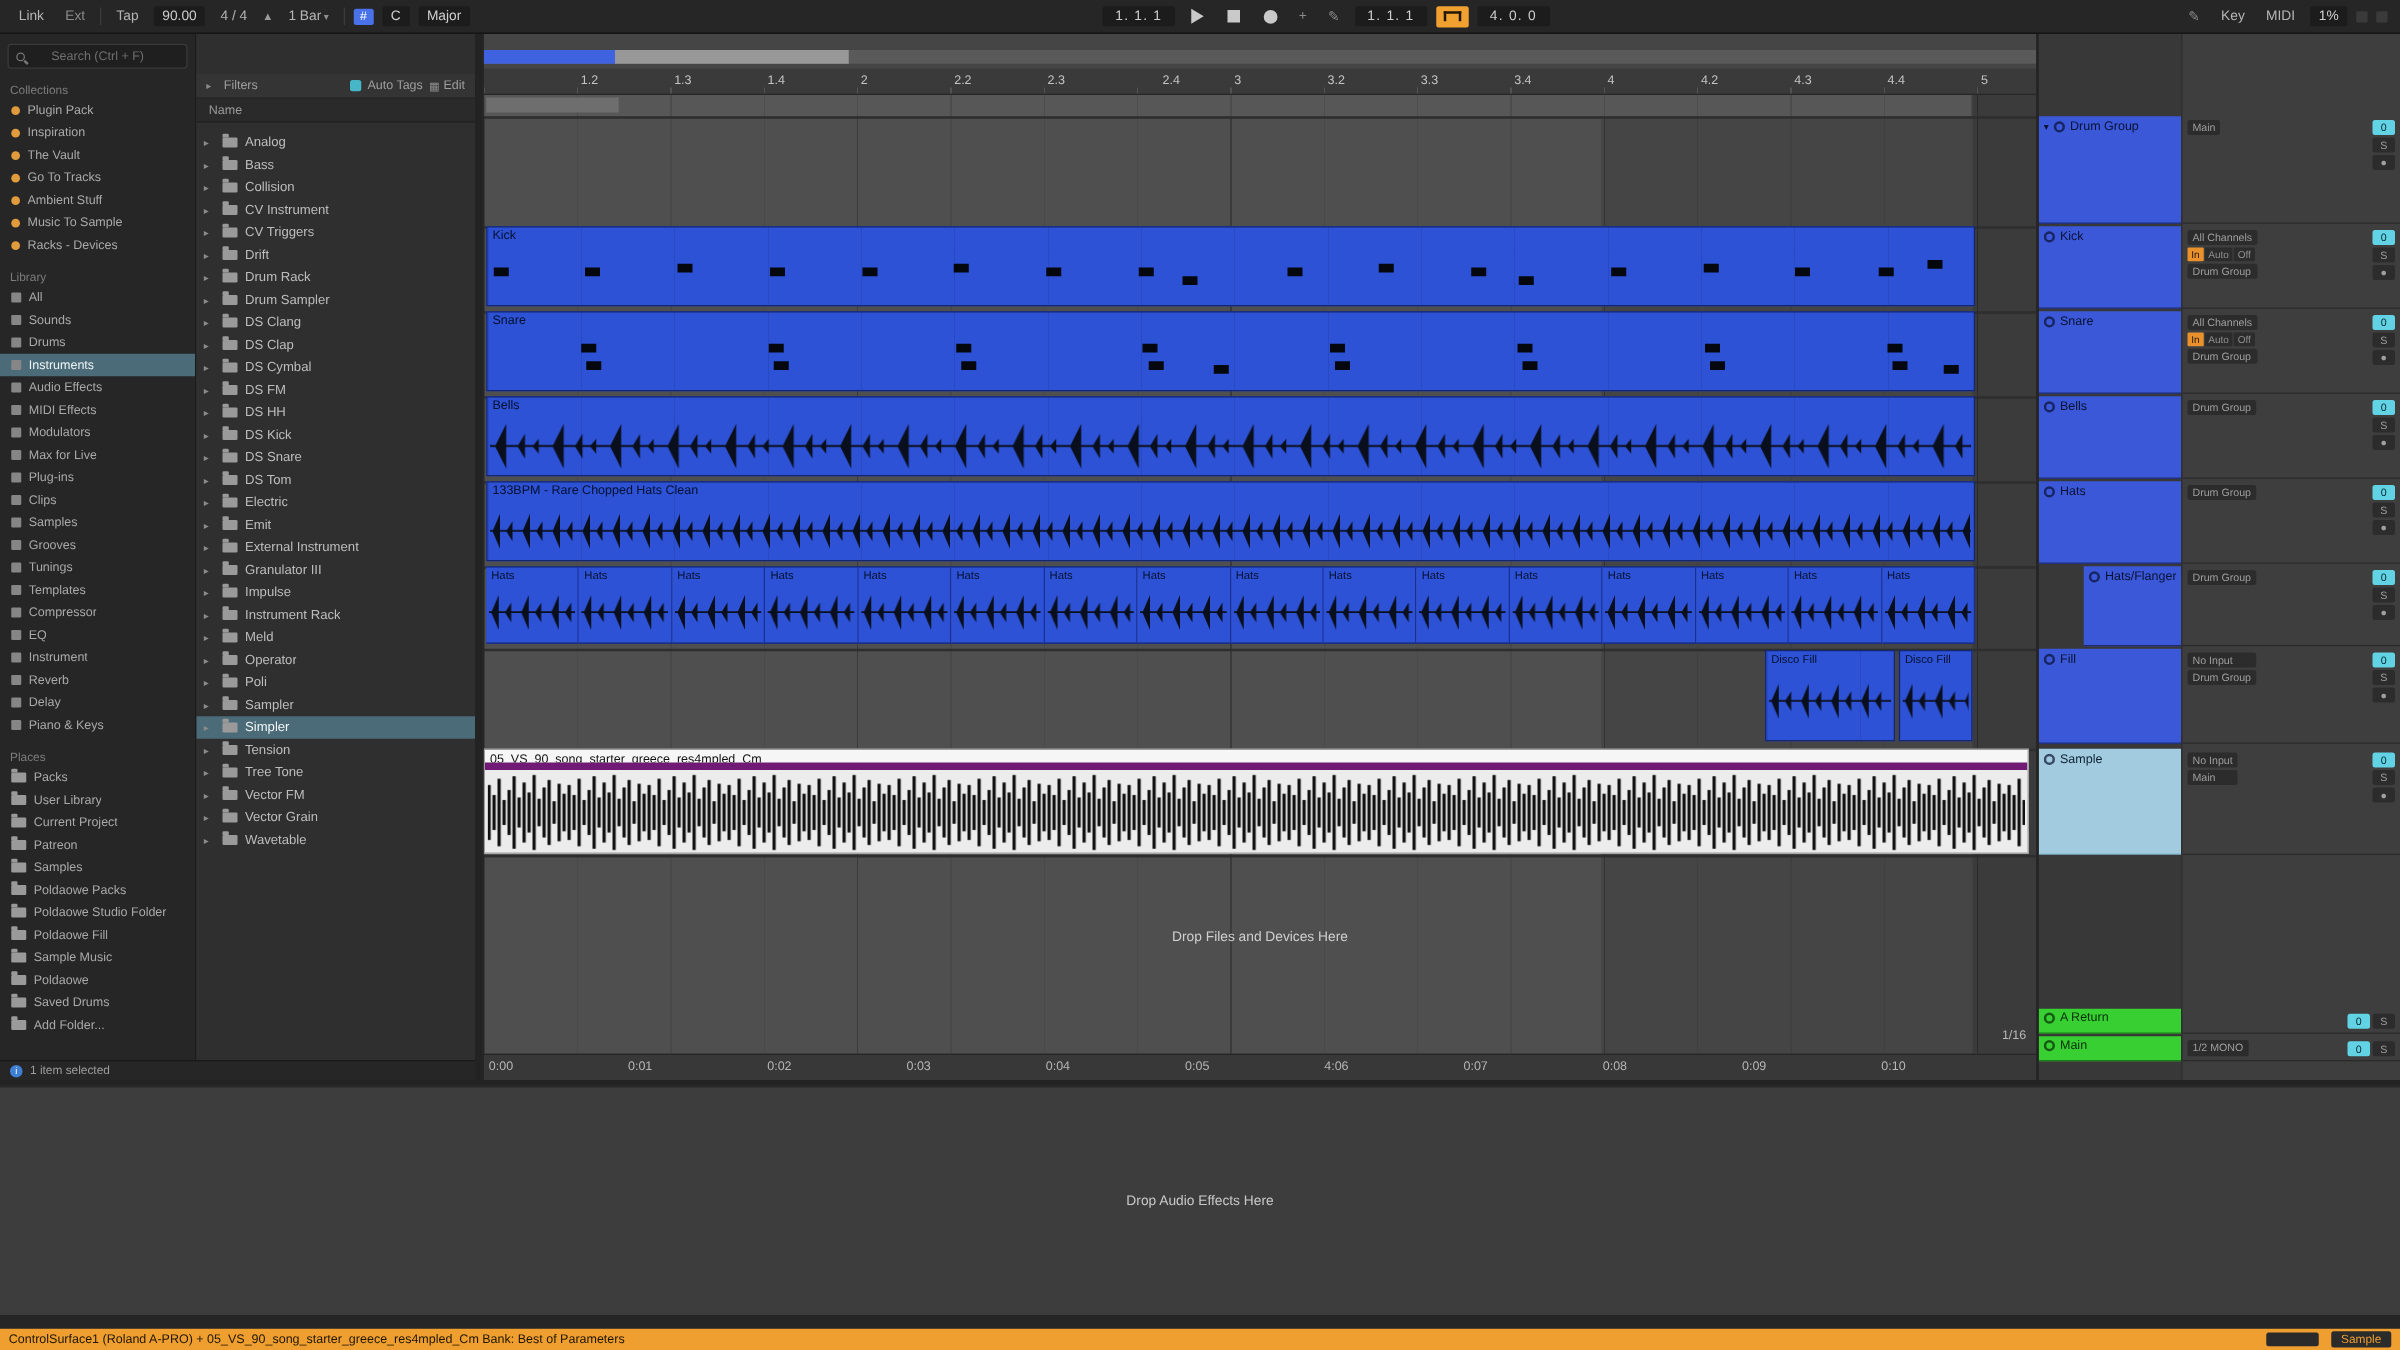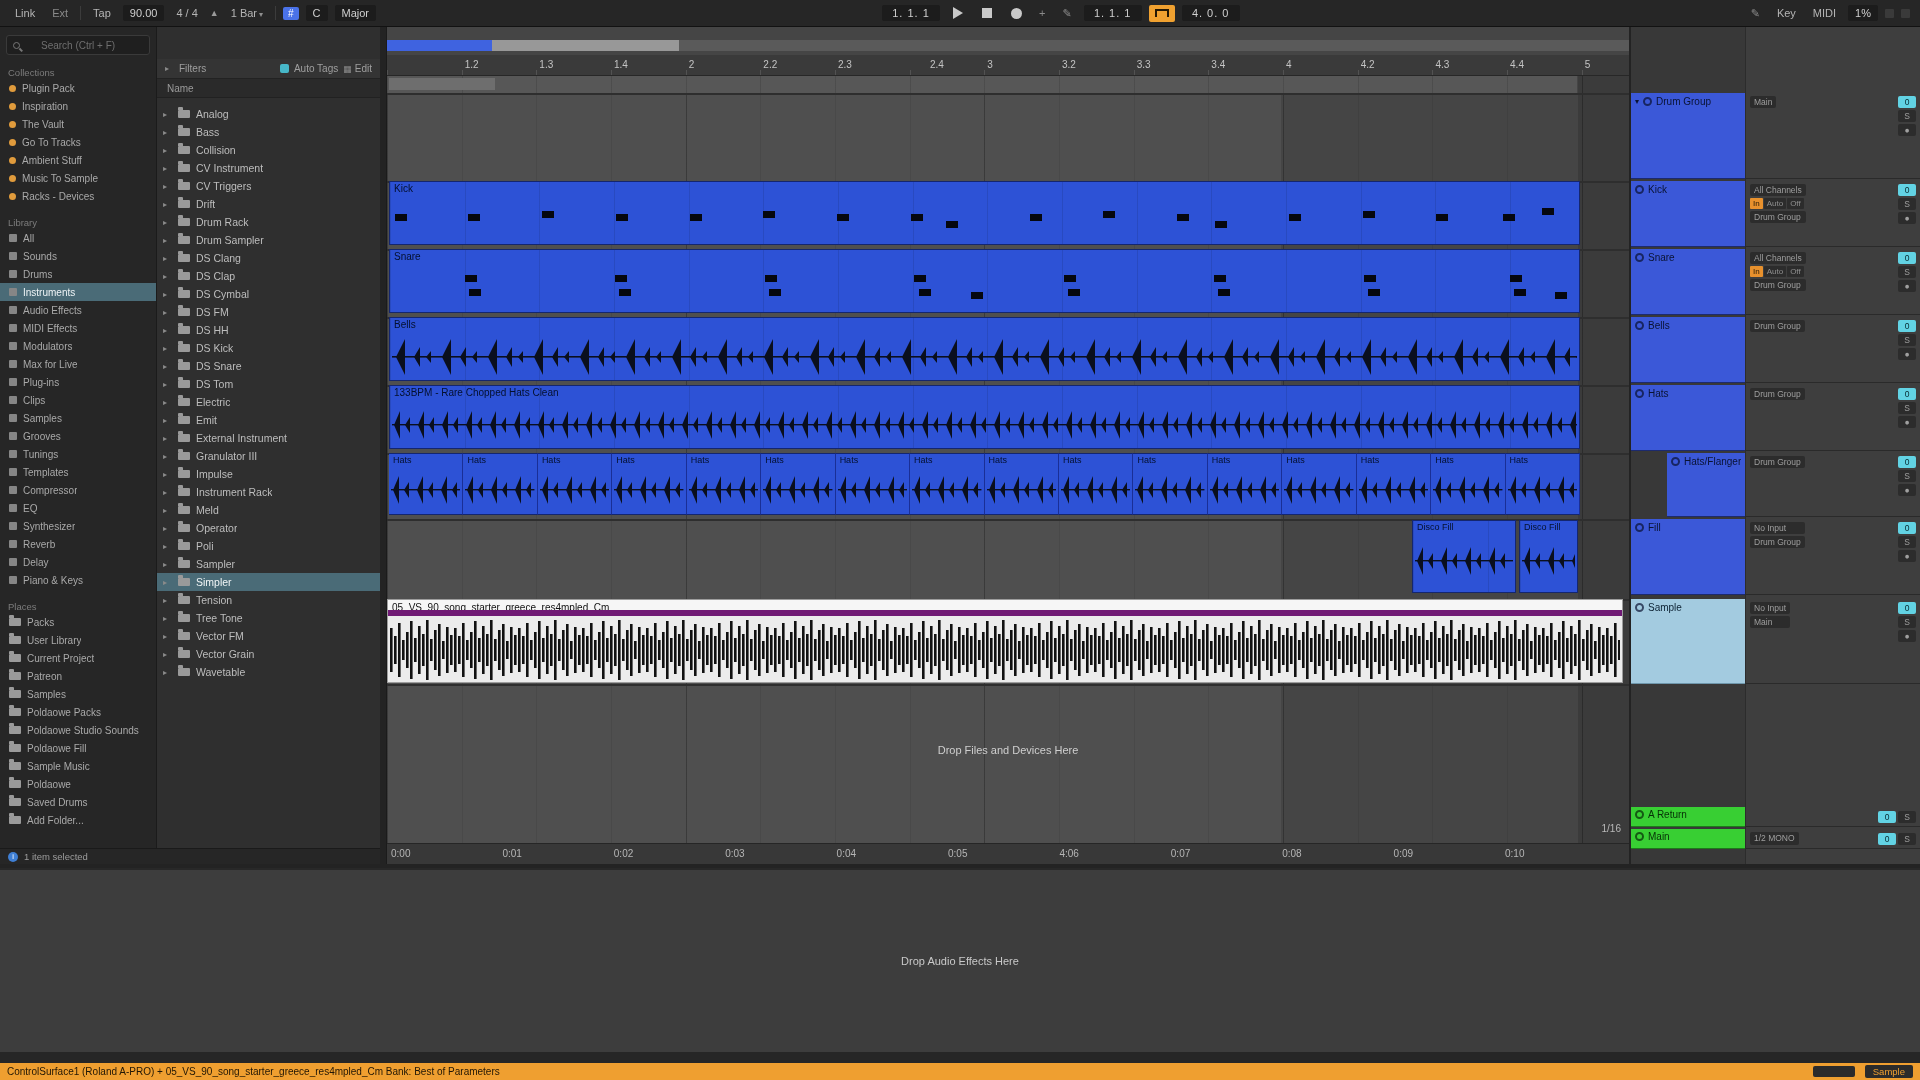--- a/index.html
+++ b/index.html
@@ -340,21 +340,21 @@
             <div class="side-item">
               <div class="side-ic square"></div>
               <div class="side-label">Compressor</div>
             </div>
             <div class="side-item">
               <div class="side-ic square"></div>
               <div class="side-label">EQ</div>
             </div>
             <div class="side-item">
               <div class="side-ic square"></div>
-              <div class="side-label">Synthesizer</div>
+              <div class="side-label">Instrument</div>
             </div>
             <div class="side-item">
               <div class="side-ic square"></div>
               <div class="side-label">Reverb</div>
             </div>
             <div class="side-item">
               <div class="side-ic square"></div>
               <div class="side-label">Delay</div>
             </div>
             <div class="side-item">
@@ -383,21 +383,21 @@
             <div class="side-item">
               <div class="side-ic folder"></div>
               <div class="side-label">Samples</div>
             </div>
             <div class="side-item">
               <div class="side-ic folder"></div>
               <div class="side-label">Poldaowe Packs</div>
             </div>
             <div class="side-item">
               <div class="side-ic folder"></div>
-              <div class="side-label">Poldaowe Studio Sounds</div>
+              <div class="side-label">Poldaowe Studio Folder</div>
             </div>
             <div class="side-item">
               <div class="side-ic folder"></div>
               <div class="side-label">Poldaowe Fill</div>
             </div>
             <div class="side-item">
               <div class="side-ic folder"></div>
               <div class="side-label">Sample Music</div>
             </div>
             <div class="side-item">

